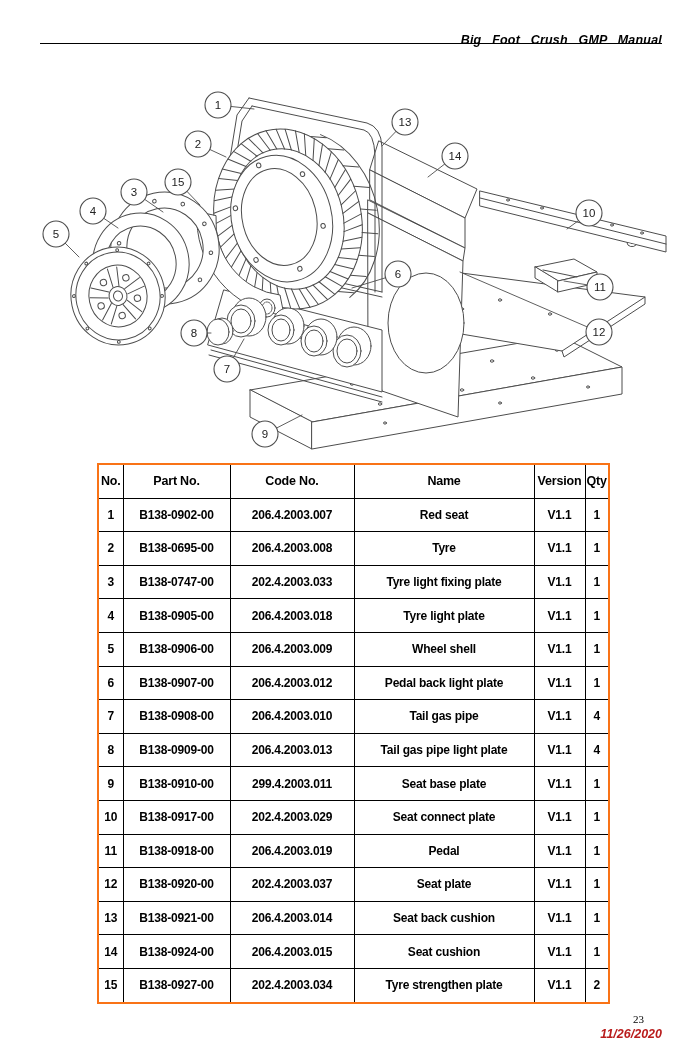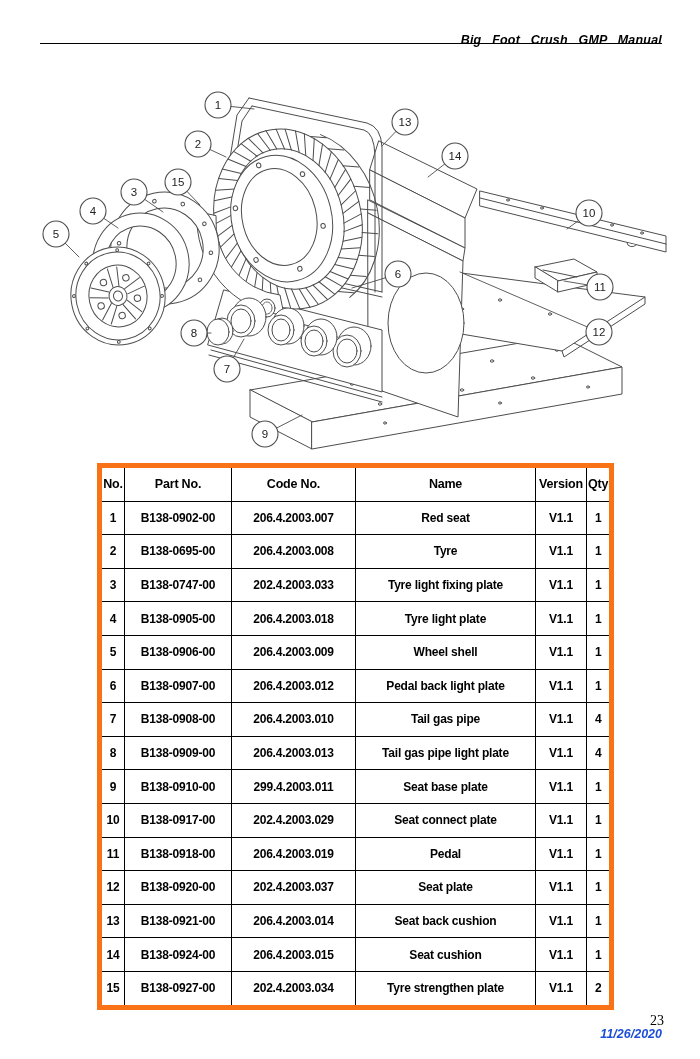--- a/index.html
+++ b/index.html
@@ -8,24 +8,24 @@
   .manual-header{position:absolute;top:25px;left:40px;right:38px;text-align:right;
         font-weight:bold;font-style:italic;font-size:12.5px;word-spacing:7px;letter-spacing:.2px;color:#000;margin-top:8px;}
   .header-rule{position:absolute;top:43px;left:40px;right:38px;border-top:1.7px solid #000;height:0;}
   .section-title{position:absolute;top:56px;left:40px;font-size:15.5px;font-weight:bold;color:#000;letter-spacing:.1px;}
   .diagram{position:absolute;left:30px;top:85px;}
   .parts-table{position:absolute;left:97px;top:463px;border-collapse:collapse;table-layout:fixed;
         font-size:12px;font-weight:bold;color:#000;}
   .parts-table th,.parts-table td{border:1px solid #000;text-align:center;vertical-align:middle;
         padding:0 1px;height:32.6px;letter-spacing:-.2px;overflow:hidden;white-space:nowrap;}
   .parts-table th{font-size:12.5px;}
-  .parts-table{border:5px solid #f97316;padding-left:6px;}
-  .page-number{position:absolute;top:1013px;right:36px;font-family:"Liberation Serif",serif;
-        font-size:14px;color:#000;}
-  .page-date{position:absolute;top:1027px;right:38px;font-weight:bold;font-style:italic;font-size:12.5px;color:#1d4ed8;}
+  .parts-table{border:2px solid #f97316;padding-left:6px;}
+  .page-number{position:absolute;top:1013px;right:56px;font-family:"Liberation Serif",serif;
+        font-size:11px;color:#000;}
+  .page-date{position:absolute;top:1027px;right:38px;font-weight:bold;font-style:italic;font-size:12.5px;color:#b91c1c;}
   svg .callout-text{font-family:"Liberation Sans",sans-serif;font-size:11.5px;fill:#222;}
 </style>
 </head>
 <body>
 
 <div class="page">
 
   <div class="manual-header">Big Foot Crush GMP Manual</div>
   <div class="header-rule"></div>
 

